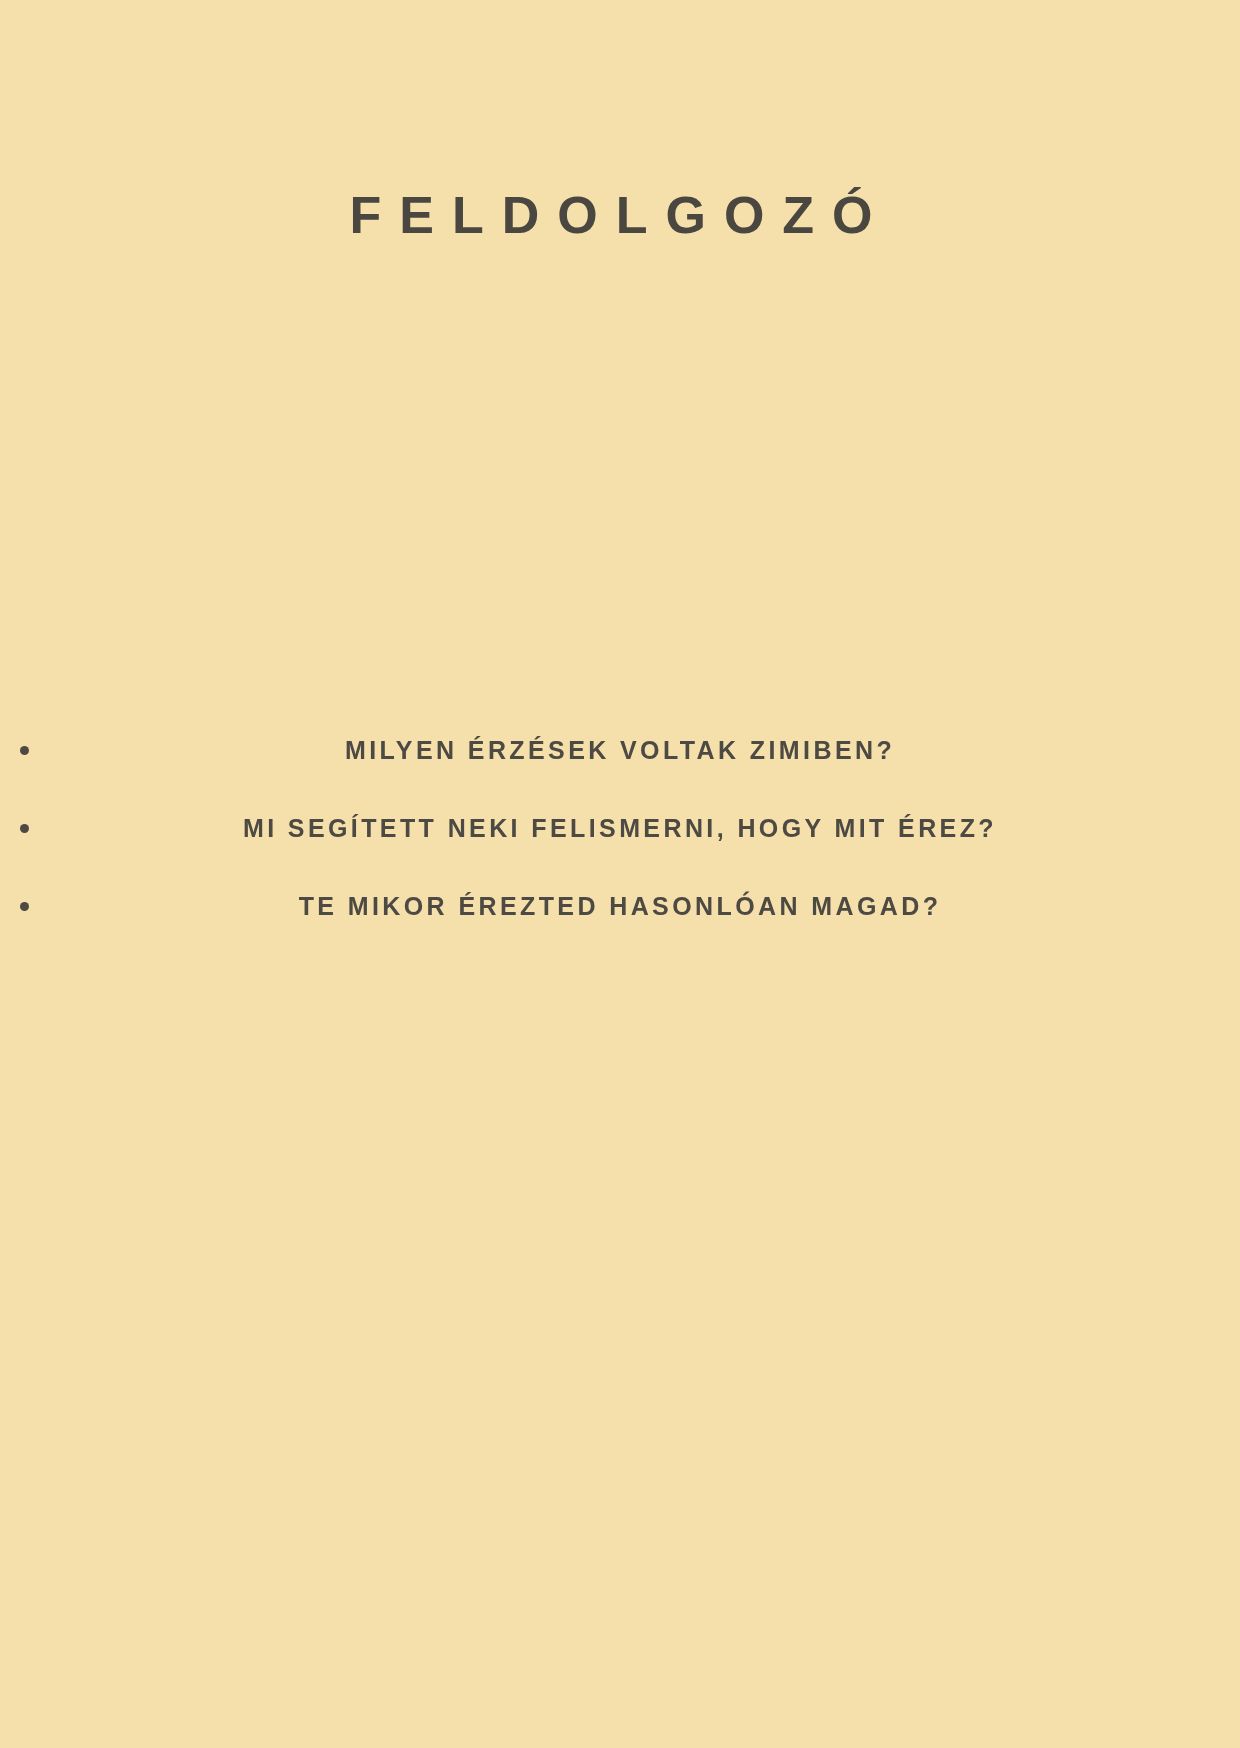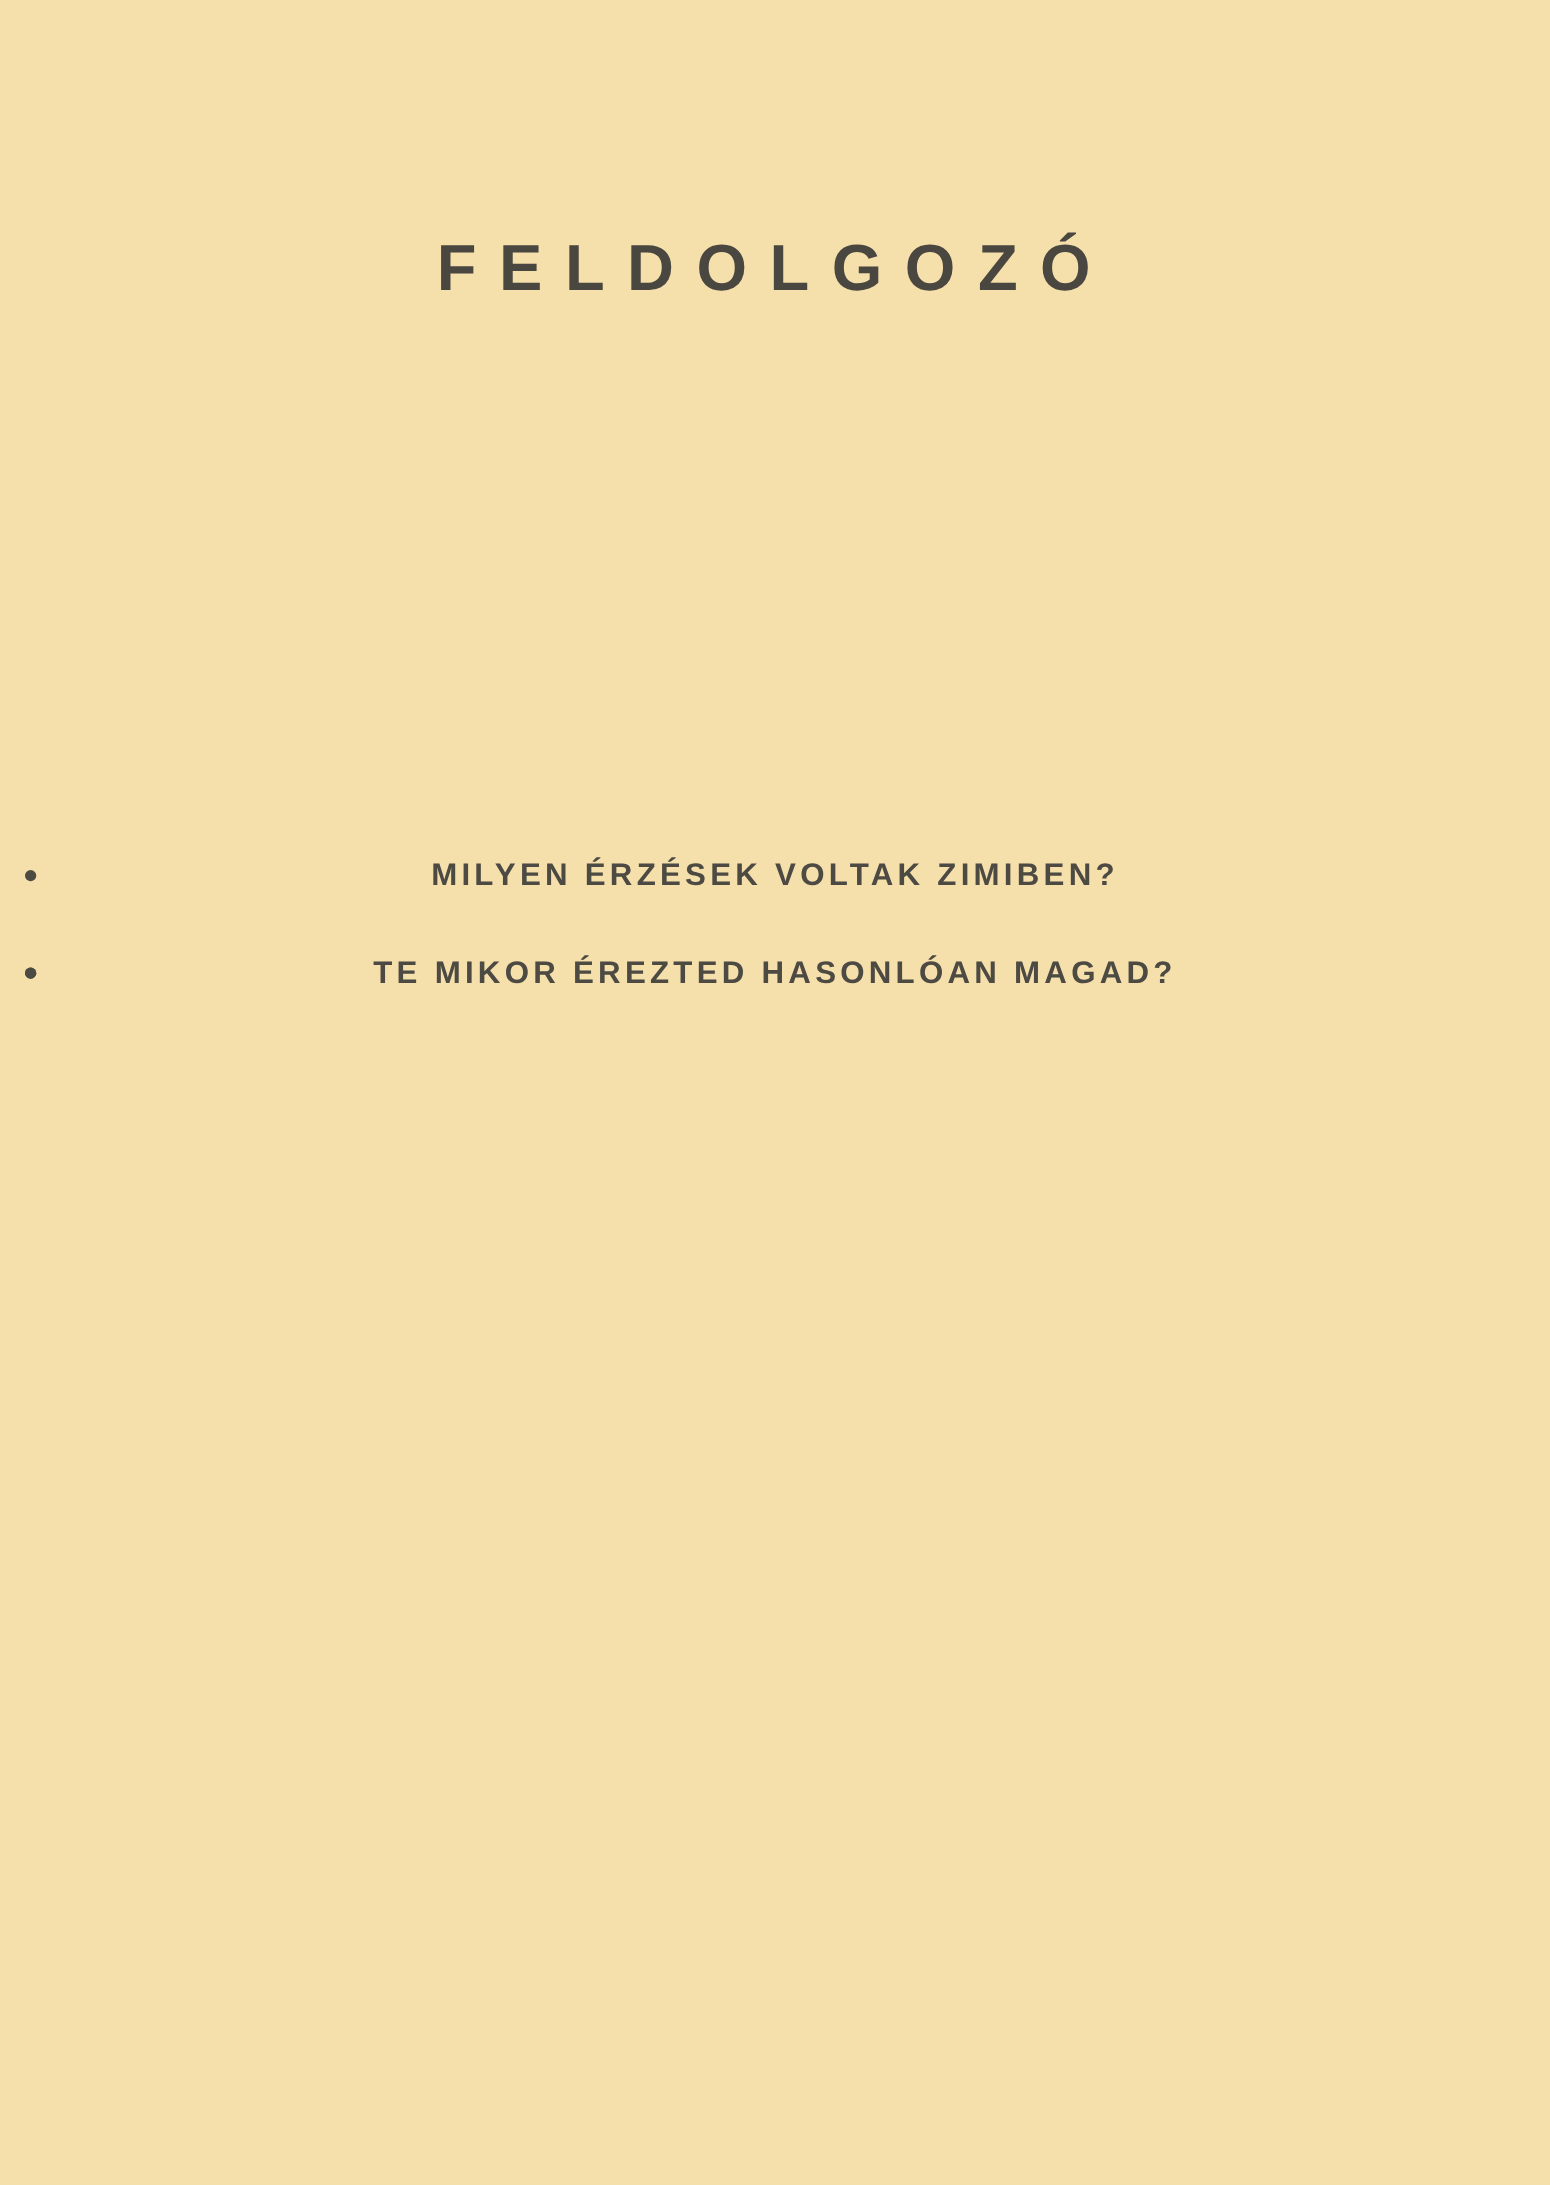--- a/index.html
+++ b/index.html
@@ -32,21 +32,21 @@
     font-size: 52px;
     font-weight: 700;
     letter-spacing: 18px;
     line-height: 1.55;
     color: #4a4740;
     text-transform: uppercase;
     white-space: nowrap;
   }
   .questions {
     position: absolute;
-    top: 684px;
+    top: 734px;
     left: 0;
     width: 1240px;
     margin: 0;
     padding: 0;
     list-style: none;
   }
   .question-item {
     position: relative;
     padding: 0 40px 0 40px;
     margin-bottom: 44px;
@@ -82,20 +82,21 @@
     <div class="title-line">FELDOLGOZÓ</div>
   </div>
 
   <ul class="questions">
     <li class="question-item">
       <span class="bullet"></span>
       <span class="question-text">MILYEN ÉRZÉSEK VOLTAK ZIMIBEN?</span>
     </li>
     <li class="question-item">
       <span class="bullet"></span>
+      <span class="question-text">MI SEGÍTETT NEKI FELISMERNI, HOGY MIT ÉREZ?</span>
     </li>
     <li class="question-item">
       <span class="bullet"></span>
       <span class="question-text">TE MIKOR ÉREZTED HASONLÓAN MAGAD?</span>
     </li>
   </ul>
 
 </div>
 
 </body></html>

